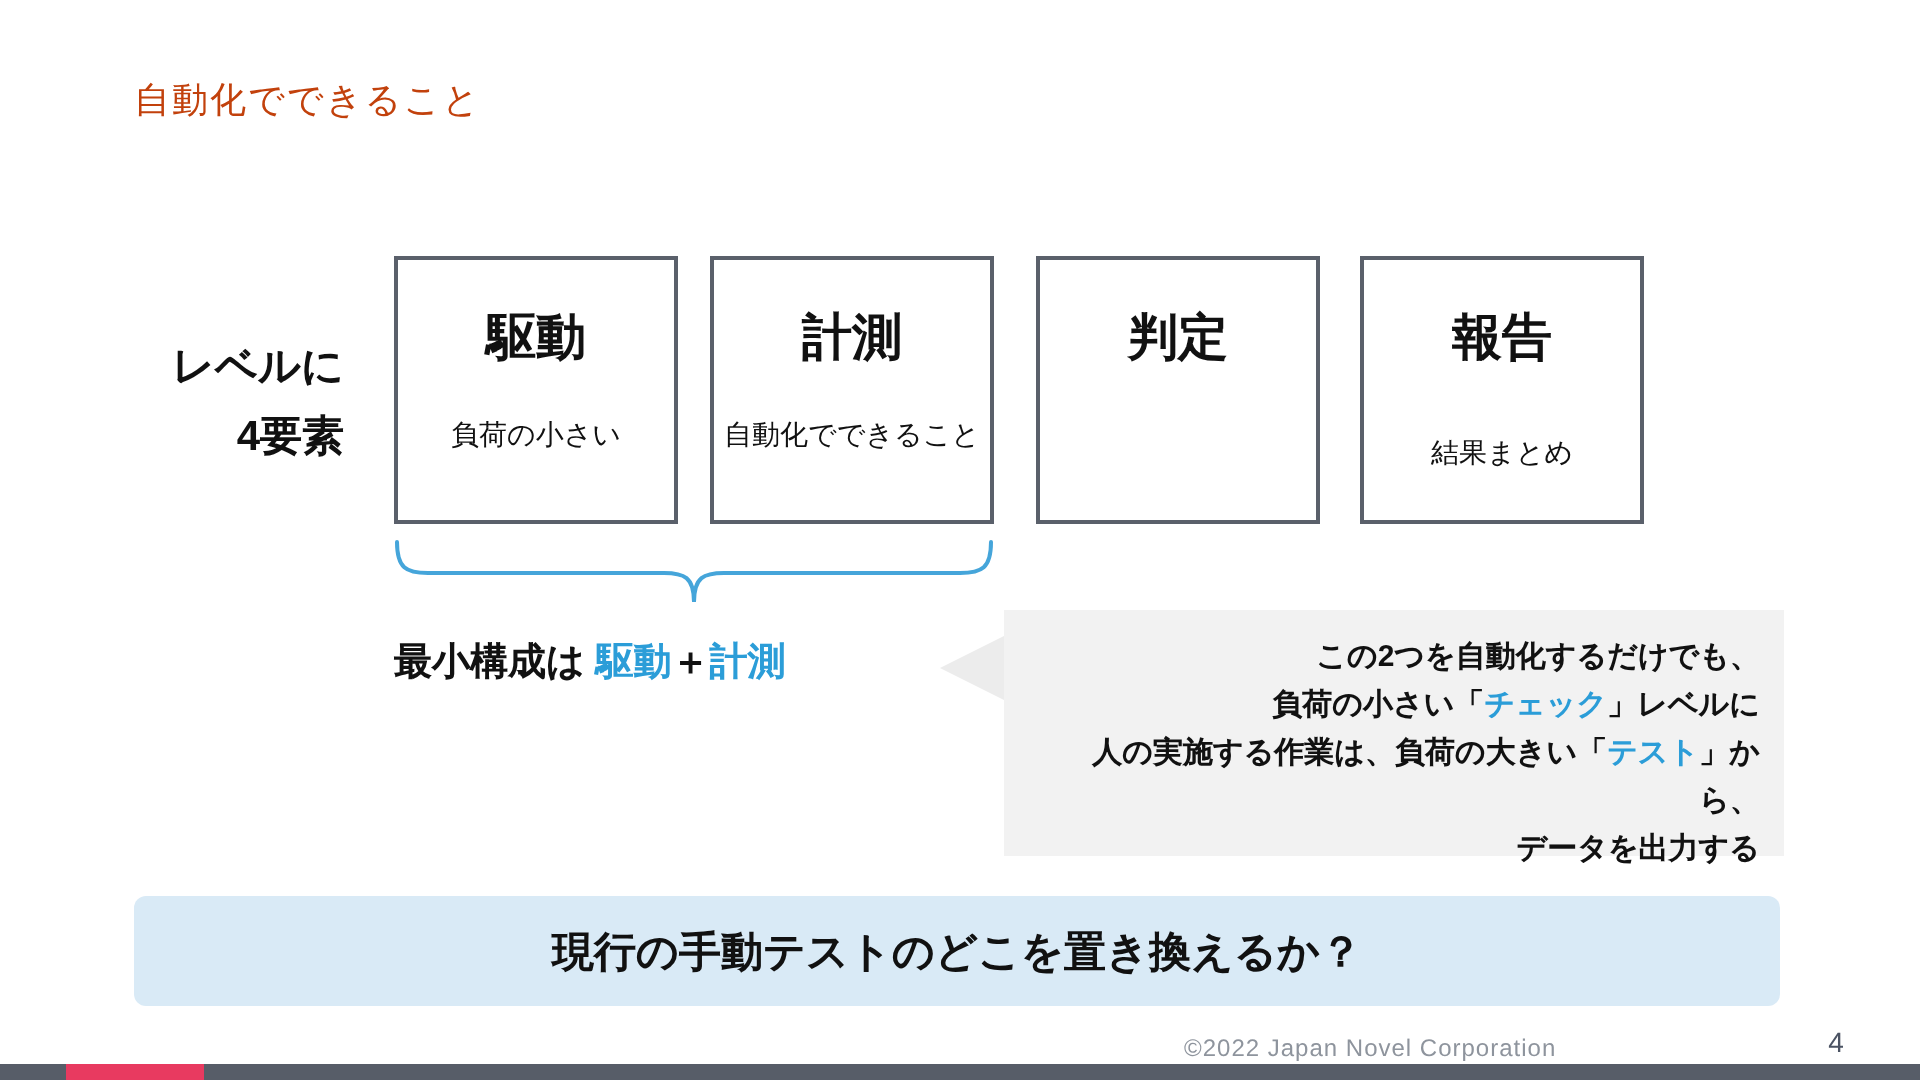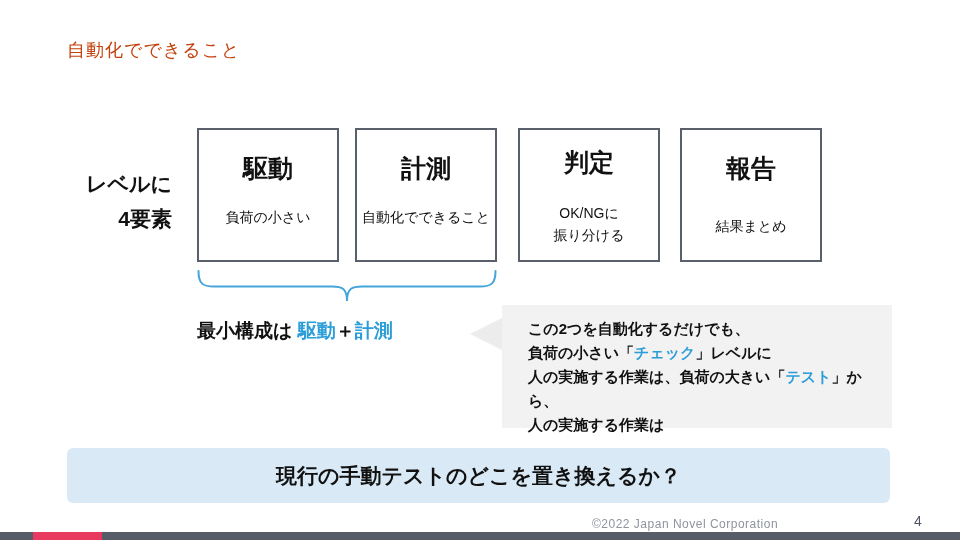--- a/index.html
+++ b/index.html
@@ -39,21 +39,21 @@
   .brace-wrap { position: absolute; left: 197px; top: 270px; width: 300px; height: 33px; }
   .min-config {
     position: absolute; left: 197px; top: 318px; width: 300px;
     text-align: left; font-size: 19px; font-weight: bold; color: #111;
     white-space: nowrap;
   }
   .blue-text { color: #2b9dd8; }
   .callout {
     position: absolute; left: 502px; top: 305px; width: 390px; height: 123px;
     background: #f2f2f2; padding: 12px 12px 10px 26px;
-    font-size: 15px; font-weight: 600; color: #111; line-height: 24px;
+    font-size: 15px; font-weight: 600; color: #111; line-height: 24px; text-align: right;
   }
   .callout-tail {
     position: absolute; left: -32px; top: 13px; width: 0; height: 0;
     border-top: 16px solid transparent; border-bottom: 16px solid transparent;
     border-right: 32px solid #ececec;
   }
   .banner {
     position: absolute; left: 67px; top: 448px; width: 823px; height: 55px;
     background: #d9eaf6; border-radius: 6px;
     display: flex; align-items: center; justify-content: center;
@@ -97,24 +97,20 @@
 
   <div class="element-box box-2">
     <div class="box-title">計測</div>
     <div class="box-desc">
       <span>自動化でできること</span>
     </div>
   </div>
 
   <div class="element-box box-3">
     <div class="box-title">判定</div>
-    <div class="box-desc">
-      <span>OK/NGに</span>
-      <span>振り分ける</span>
-    </div>
   </div>
 
   <div class="element-box box-4">
     <div class="box-title">報告</div>
     <div class="box-desc">
       <span>結果まとめ</span>
     </div>
   </div>
 
   <div class="brace-wrap">
@@ -123,21 +119,21 @@
     </svg>
   </div>
 
   <div class="min-config"><span>最小構成は </span><span class="blue-text">駆動</span><span>＋</span><span class="blue-text">計測</span></div>
 
   <div class="callout">
     <div class="callout-tail"></div>
     <div>この2つを自動化するだけでも、</div>
     <div><span>負荷の小さい「</span><span class="blue-text">チェック</span><span>」レベルに</span></div>
     <div><span>人の実施する作業は、負荷の大きい「</span><span class="blue-text">テスト</span><span>」から、</span></div>
-    <div>人の実施する作業は</div>
+    <div>データを出力する</div>
   </div>
 
   <div class="banner">
     <span>現行の手動テストのどこを置き換えるか？</span>
   </div>
 
   <div class="copyright">©2022 Japan Novel Corporation</div>
   <div class="page-number">4</div>
 
   <div class="bottom-bar">

